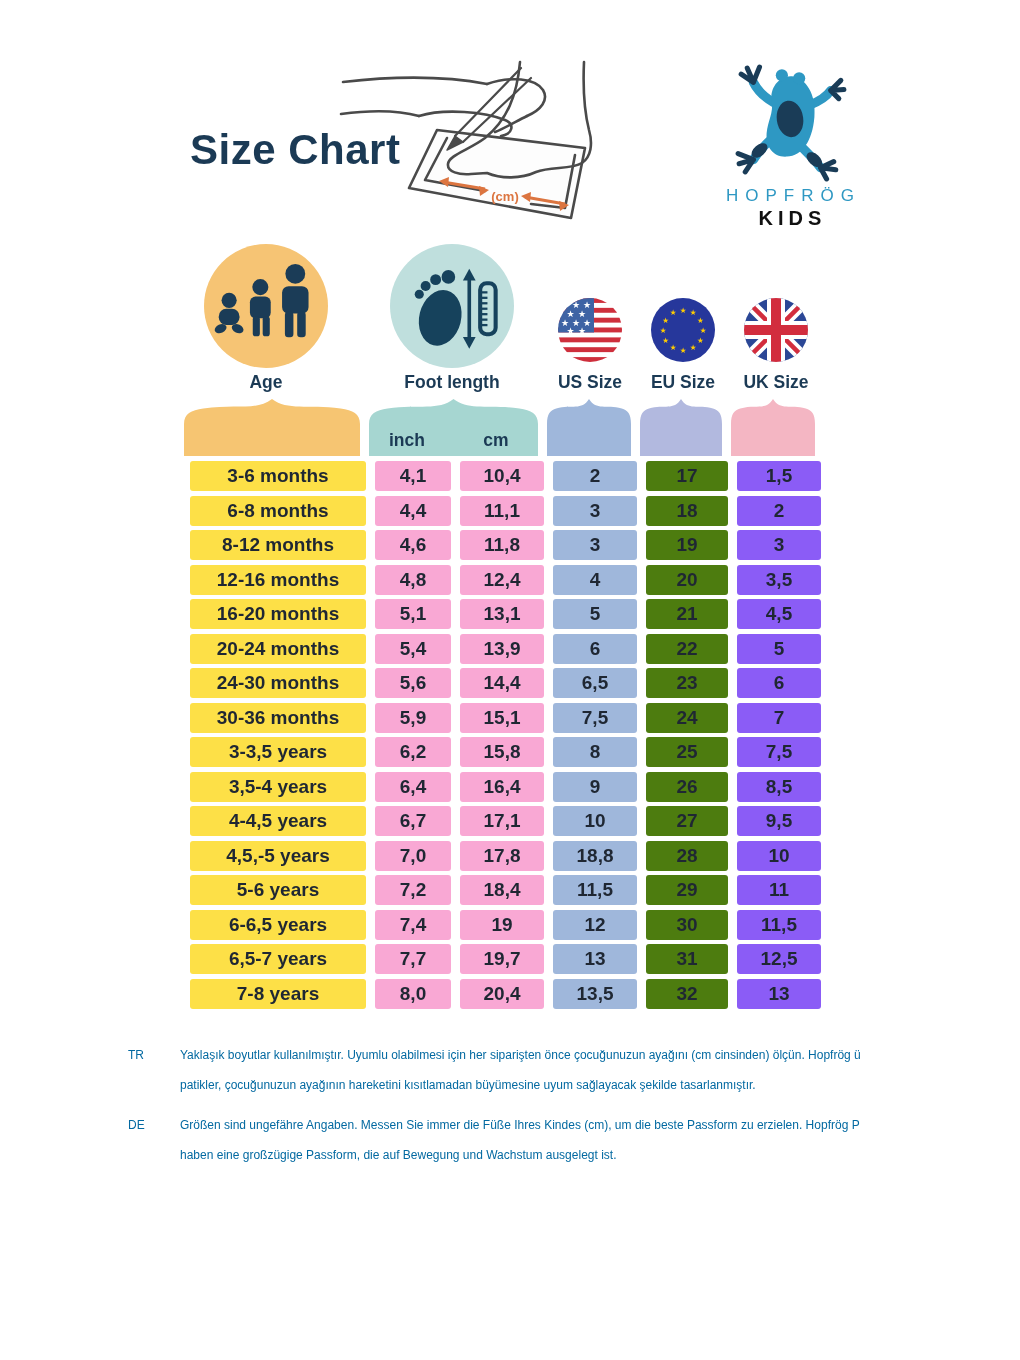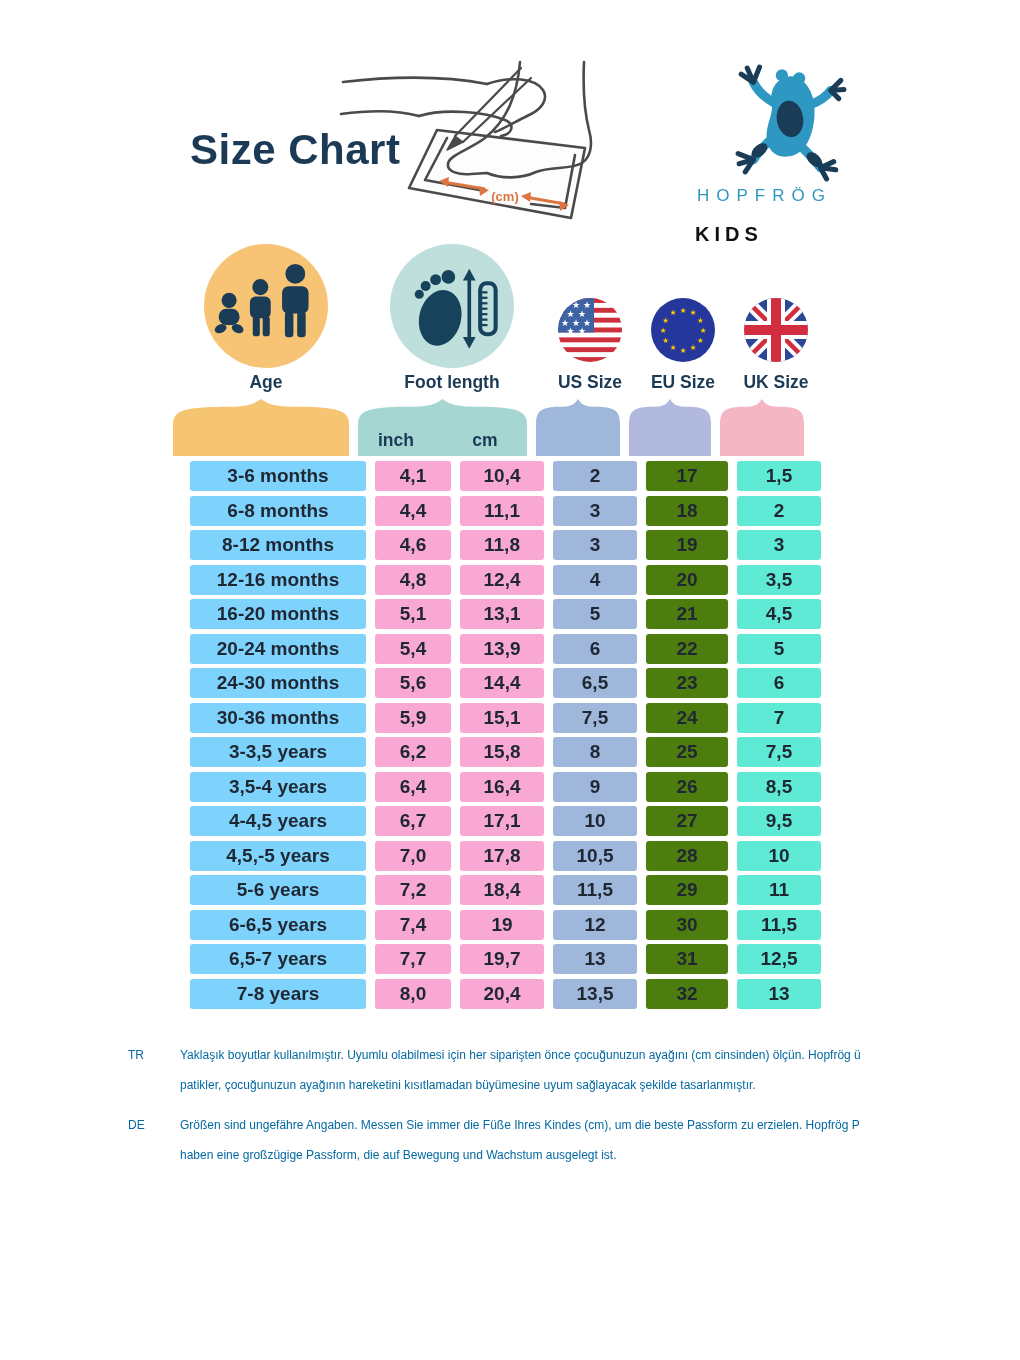--- a/index.html
+++ b/index.html
@@ -3,56 +3,56 @@
 <meta charset="utf-8">
 <style>
   html,body{margin:0;padding:0;background:#fff;}
   .page{position:relative;width:860px;height:1360px;background:#ffffff;overflow:hidden;
         font-family:"Liberation Sans",sans-serif;}
   .abs{position:absolute;}
 
   
   .title{left:190px;top:126px;font-size:42px;font-weight:700;color:#1B3A55;letter-spacing:.5px;}
   .illus{left:335px;top:58px;}
-  .logo{left:690px;top:60px;width:200px;text-align:left;}
+  .logo{left:690px;top:60px;width:200px;text-align:center;}
   .logo svg{display:block;margin:0 auto;}
   .brand-name{font-size:17px;font-weight:500;color:#2E98C3;letter-spacing:7px;margin-top:4px;text-indent:7px;}
-  .brand-sub{font-size:20px;font-weight:700;color:#111111;letter-spacing:5px;margin-top:17px;text-indent:5px;}
+  .brand-sub{font-size:20px;font-weight:700;color:#111111;letter-spacing:5px;margin-top:1px;text-indent:5px;}
 
   
   .circle{border-radius:50%;display:flex;align-items:center;justify-content:center;}
   .age-circle{left:204px;top:244px;width:124px;height:124px;background:#F6C474;}
   .foot-circle{left:390px;top:244px;width:124px;height:124px;background:#BFDFDD;}
   .flag{width:64px;height:64px;}
   .us-flag{left:558px;top:298px;}
   .eu-flag{left:651px;top:298px;}
   .uk-flag{left:744px;top:298px;}
   .col-label{top:372px;transform:translateX(-50%);font-size:17.5px;font-weight:700;color:#1B3A55;white-space:nowrap;}
   .lbl-age{left:266px;}  .lbl-foot{left:452px;}
   .lbl-us{left:590px;}   .lbl-eu{left:683px;}  .lbl-uk{left:776px;}
 
   
-  .arch-row{left:173px;top:398px;width:631px;height:58px;}
+  .arch-row{left:184px;top:398px;width:631px;height:58px;}
   .arch{position:absolute;top:0;height:58px;}
   .arch svg{display:block;width:100%;height:100%;}
   .a-age{left:0;width:176px;}   .a-foot{left:185px;width:169px;}
   .a-us{left:363px;width:84px;} .a-eu{left:456px;width:82px;} .a-uk{left:547px;width:84px;}
   .unit{position:absolute;bottom:5px;text-align:center;font-size:17.5px;font-weight:700;color:#1B3A55;}
   .u-inch{left:185px;width:76px;}  .u-cm{left:270px;width:84px;}
 
   .tbody{left:190px;top:461px;width:631px;display:grid;
          grid-template-columns:176px 76px 84px 84px 82px 84px;
          grid-auto-rows:30px;column-gap:9px;row-gap:4.5px;}
   .cell{display:flex;align-items:center;justify-content:center;border-radius:3px;
         font-size:19px;font-weight:600;color:#1F2733;}
-  .c-age{background:#7dd3fc;}
+  .c-age{background:#fde047;}
   .c-inch,.c-cm{background:#f9a8d4;}
   .c-us{background:#9FB7DB;}
   .c-eu{background:#4d7c0f;}
-  .c-uk{background:#5eead4;}
+  .c-uk{background:#8b5cf6;}
 
   
   .notes{left:128px;top:1040px;width:797px;}
   .note{display:grid;grid-template-columns:52px 745px;margin-bottom:10px;
         font-size:12px;line-height:30px;color:#0369a1;}
   .note .lang{font-weight:500;}
 </style>
 </head>
 <body>
 
@@ -317,21 +317,21 @@
       <div class="cell c-uk">8,5</div>
       <div class="cell c-age">4-4,5 years</div>
       <div class="cell c-inch">6,7</div>
       <div class="cell c-cm">17,1</div>
       <div class="cell c-us">10</div>
       <div class="cell c-eu">27</div>
       <div class="cell c-uk">9,5</div>
       <div class="cell c-age">4,5,-5 years</div>
       <div class="cell c-inch">7,0</div>
       <div class="cell c-cm">17,8</div>
-      <div class="cell c-us">10,5</div>
+      <div class="cell c-us">18,8</div>
       <div class="cell c-eu">28</div>
       <div class="cell c-uk">10</div>
       <div class="cell c-age">5-6 years</div>
       <div class="cell c-inch">7,2</div>
       <div class="cell c-cm">18,4</div>
       <div class="cell c-us">11,5</div>
       <div class="cell c-eu">29</div>
       <div class="cell c-uk">11</div>
       <div class="cell c-age">6-6,5 years</div>
       <div class="cell c-inch">7,4</div>

